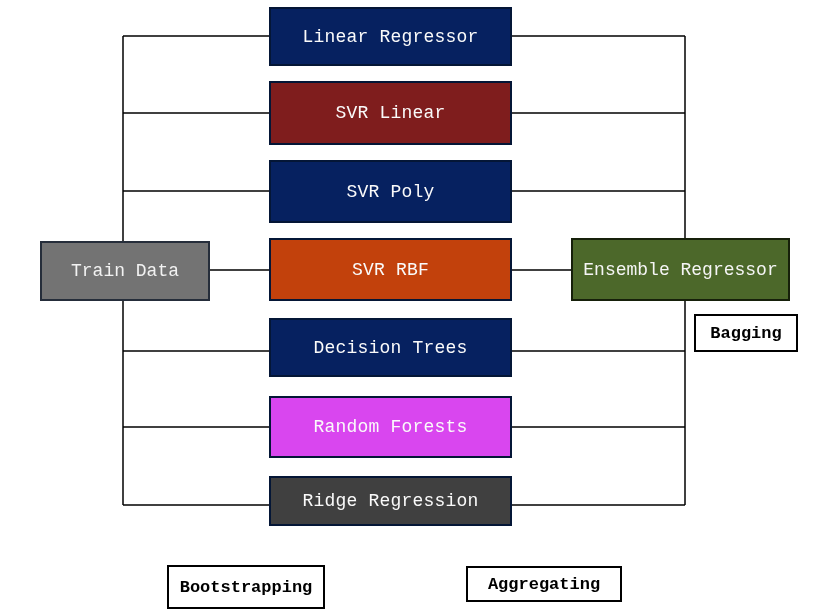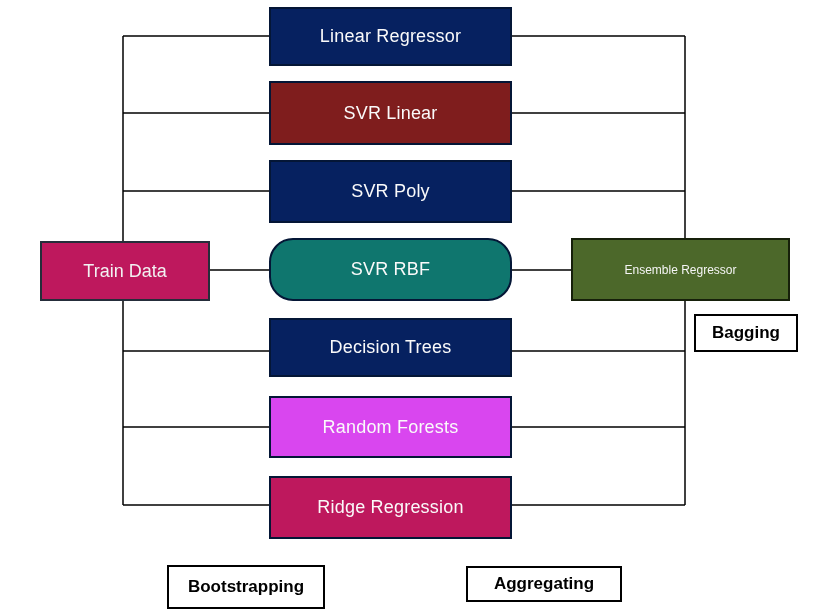--- a/index.html
+++ b/index.html
@@ -22,20 +22,21 @@
     width: 824px;
     height: 614px;
   }
   .box {
     position: absolute;
     display: flex;
     align-items: center;
     justify-content: center;
     box-sizing: border-box;
     text-align: left;
+    font-family: Liberation Mono, monospace;
   }
   .model-box {
     left: 269px;
     width: 243px;
     border: 2px solid #041636;
     color: #fafafa;
     font-size: 18px;
     letter-spacing: 0.2px;
   }
   .source-box {
@@ -47,21 +48,21 @@
     color: #f2f2f2;
     font-size: 18px;
   }
   .ensemble-box {
     left: 571px;
     top: 238px;
     width: 219px;
     height: 63px;
     border: 2px solid #16200a;
     color: #f5f5f5;
-    font-size: 12px;
+    font-size: 18px;
   }
   .tag-box {
     background: #ffffff;
     border: 2px solid #000000;
     color: #000000;
     font-weight: bold;
     font-size: 17px;
   }
   #tag-bagging       { left: 694px; top: 314px; width: 104px;  height: 38px; }
   #tag-bootstrapping { left: 167px; top: 565px; width: 158px; height: 44px; }
@@ -92,29 +93,29 @@
       <line x1="512" y1="36" x2="685" y2="36"></line>
       <line x1="512" y1="113" x2="685" y2="113"></line>
       <line x1="512" y1="191" x2="685" y2="191"></line>
       <line x1="512" y1="270" x2="571" y2="270"></line>
       <line x1="512" y1="351" x2="685" y2="351"></line>
       <line x1="512" y1="427" x2="685" y2="427"></line>
       <line x1="512" y1="505" x2="685" y2="505"></line>
     </g>
   </svg>
 
-  <div class="box source-box" style="background-color: #be185d; border-color: rgb(37, 45, 58);">Train Data</div>
+  <div class="box source-box" style="background-color: #737373; border-color: rgb(37, 45, 58);">Train Data</div>
 
   <div class="box model-box" style="top: 7px; height: 59px; background-color: rgb(6, 33, 96); border-color: rgb(4, 22, 54);">Linear Regressor</div>
   <div class="box model-box" style="top: 81px; height: 64px; background-color: #7f1d1d; border-color: rgb(4, 22, 54);">SVR Linear</div>
   <div class="box model-box" style="top: 160px; height: 63px; background-color: rgb(6, 33, 96); border-color: rgb(4, 22, 54);">SVR Poly</div>
-  <div class="box model-box" style="top: 238px; height: 63px; background-color: #0f766e; border-color: rgb(4, 22, 54); border-radius: 24px;">SVR RBF</div>
+  <div class="box model-box" style="top: 238px; height: 63px; background-color: #c2410c; border-color: rgb(4, 22, 54);">SVR RBF</div>
   <div class="box model-box" style="top: 318px; height: 59px; background-color: rgb(6, 33, 96); border-color: rgb(4, 22, 54);">Decision Trees</div>
   <div class="box model-box" style="top: 396px; height: 62px; background-color: #d946ef; border-color: rgb(4, 22, 54);">Random Forests</div>
-  <div class="box model-box" style="top: 476px; height: 63px; background-color: #be185d; border-color: rgb(4, 22, 54);">Ridge Regression</div>
+  <div class="box model-box" style="top: 476px; height: 50px; background-color: #404040; border-color: rgb(4, 22, 54);">Ridge Regression</div>
 
   <div class="box ensemble-box" style="background-color: rgb(76, 104, 42); border-color: rgb(22, 32, 10);">Ensemble Regressor</div>
 
   <div id="tag-bagging" class="box tag-box">Bagging</div>
   <div id="tag-bootstrapping" class="box tag-box">Bootstrapping</div>
   <div id="tag-aggregating" class="box tag-box">Aggregating</div>
 
 </div>
 
 </body></html>

